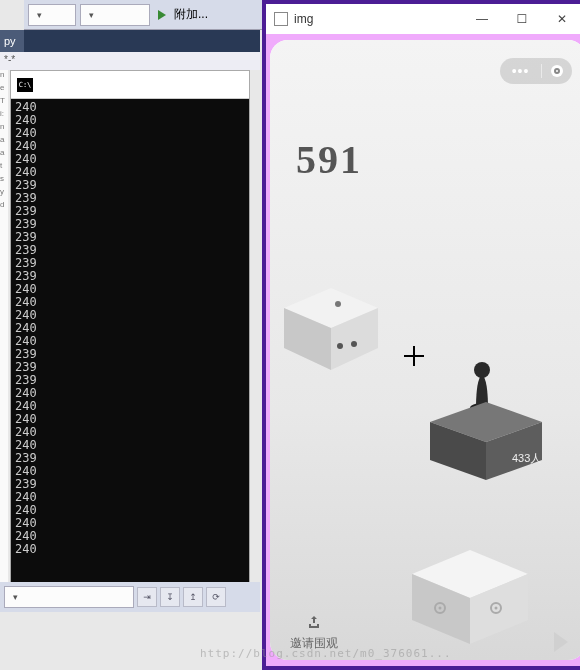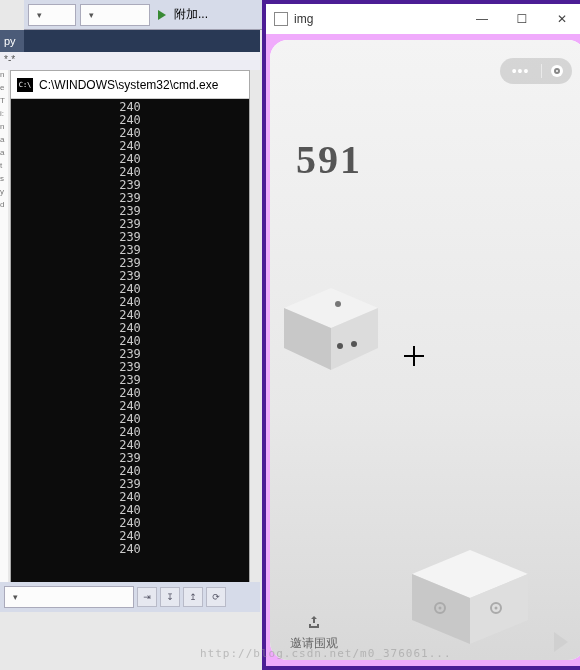--- a/index.html
+++ b/index.html
@@ -17,21 +17,21 @@
 .tab-line { position: absolute; top: 52px; left: 0; width: 260px; height: 18px; background: #ededf4; font-size: 10px; padding: 2px 4px; color: #555; }
 
 
 .left-gutter { position: absolute; top: 70px; left: 0; width: 8px; height: 530px; background: #fafafa; font-size: 8px; color: #777; overflow: hidden; }
 .left-gutter div { height: 13px; }
 
 
 .cmd-win { position: absolute; top: 70px; left: 10px; width: 240px; height: 512px; border: 1px solid #aaa; background: #0e0e0e; }
 .cmd-title { height: 28px; background: #fff; color: #000; display: flex; align-items: center; padding: 0 6px; border-bottom: 1px solid #ccc; }
 .cmd-title .ico { width: 16px; height: 14px; background: #000; margin-right: 6px; display: inline-flex; align-items: center; justify-content: center; color: #fff; font-size: 7px; font-family: monospace; }
-.cmd-body { background: #0c0c0c; color: #ccc; font-family: Consolas, monospace; font-size: 12px; padding: 2px 20px; line-height: 13px; height: 484px; overflow: hidden; text-align: center; }
+.cmd-body { background: #0c0c0c; color: #ccc; font-family: Consolas, monospace; font-size: 12px; padding: 2px 4px; line-height: 13px; height: 484px; overflow: hidden; }
 .cmd-body div { white-space: pre; }
 
 
 .ide-bottom { position: absolute; top: 582px; left: 0; width: 260px; height: 30px; background: #d6dbe9; display: flex; align-items: center; padding: 0 4px; gap: 3px; }
 .ide-bottom .combo { width: 130px; }
 .btn-ico { width: 20px; height: 20px; background: #e6e8f0; border: 1px solid #b8bac8; display: flex; align-items: center; justify-content: center; font-size: 9px; color: #556; }
 
 
 .img-win { position: absolute; top: 0; left: 262px; width: 332px; height: 670px; background: #f0abfc; border: 4px solid #4c1d95; }
 .img-titlebar { height: 30px; background: #fff; display: flex; align-items: center; padding: 0 8px; }
@@ -90,21 +90,20 @@
     <div>a</div>
     <div>t</div>
     <div>s</div>
     <div>y</div>
     <div>d</div>
 </div>
 
 <div class="cmd-win">
   <div class="cmd-title">
     <span class="ico">C:\</span>
-    <span>C:\WINDOWS\system32\cmd.exe</span>
   </div>
   <div class="cmd-body" id="cmd-body">
       <div>240</div>
       <div>240</div>
       <div>240</div>
       <div>240</div>
       <div>240</div>
       <div>240</div>
       <div>239</div>
       <div>239</div>
@@ -171,20 +170,33 @@
       <svg width="94" height="82" viewBox="0 0 94 82">
         <polygon points="47,0 94,20 47,40 0,20" fill="#f2f2f2"></polygon>
         <polygon points="0,20 47,40 47,82 0,60" fill="#c8c8c8"></polygon>
         <polygon points="94,20 47,40 47,82 94,60" fill="#dcdcdc"></polygon>
         <circle cx="54" cy="16" r="3" fill="#777"></circle>
         <circle cx="56" cy="58" r="3" fill="#555"></circle>
         <circle cx="70" cy="56" r="3" fill="#555"></circle>
       </svg>
     </div>
 
+    <div class="cube" style="top:310px; left:160px;">
+      <svg width="112" height="130" viewBox="0 0 112 130">
+
+        <ellipse cx="52" cy="58" rx="12" ry="5" fill="#222"></ellipse>
+        <path d="M46 58 Q46 30 52 24 Q58 30 58 58 Z" fill="#2a2a2a"></path>
+        <circle cx="52" cy="20" r="8" fill="#2a2a2a"></circle>
+
+        <polygon points="56,52 112,72 56,92 0,72" fill="#777"></polygon>
+        <polygon points="0,72 56,92 56,130 0,110" fill="#4a4a4a"></polygon>
+        <polygon points="112,72 56,92 56,130 112,110" fill="#5d5d5d"></polygon>
+        <text x="82" y="112" font-size="11" fill="#eee" font-family="sans-serif">433人</text>
+      </svg>
+    </div>
 
     <div class="cube" style="top:510px; left:142px;">
       <svg width="116" height="94" viewBox="0 0 116 94">
         <polygon points="58,0 116,24 58,48 0,24" fill="#f4f4f4"></polygon>
         <polygon points="0,24 58,48 58,94 0,70" fill="#c8c8c8"></polygon>
         <polygon points="116,24 58,48 58,94 116,70" fill="#dedede"></polygon>
         <circle cx="28" cy="58" r="5" fill="none" stroke="#aaa" stroke-width="2"></circle>
         <circle cx="28" cy="58" r="1.5" fill="#aaa"></circle>
         <circle cx="84" cy="58" r="5" fill="none" stroke="#aaa" stroke-width="2"></circle>
         <circle cx="84" cy="58" r="1.5" fill="#aaa"></circle>

